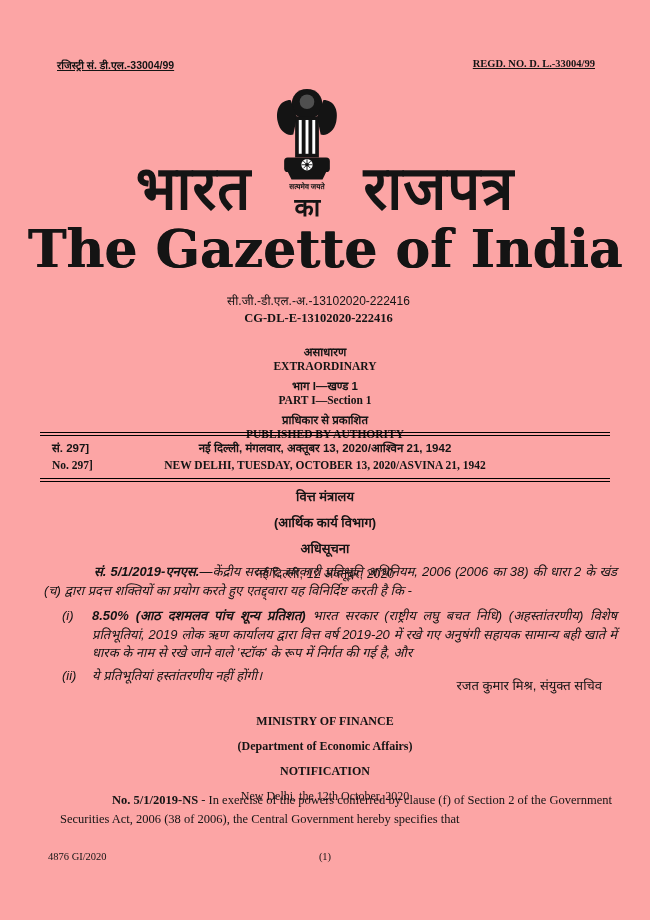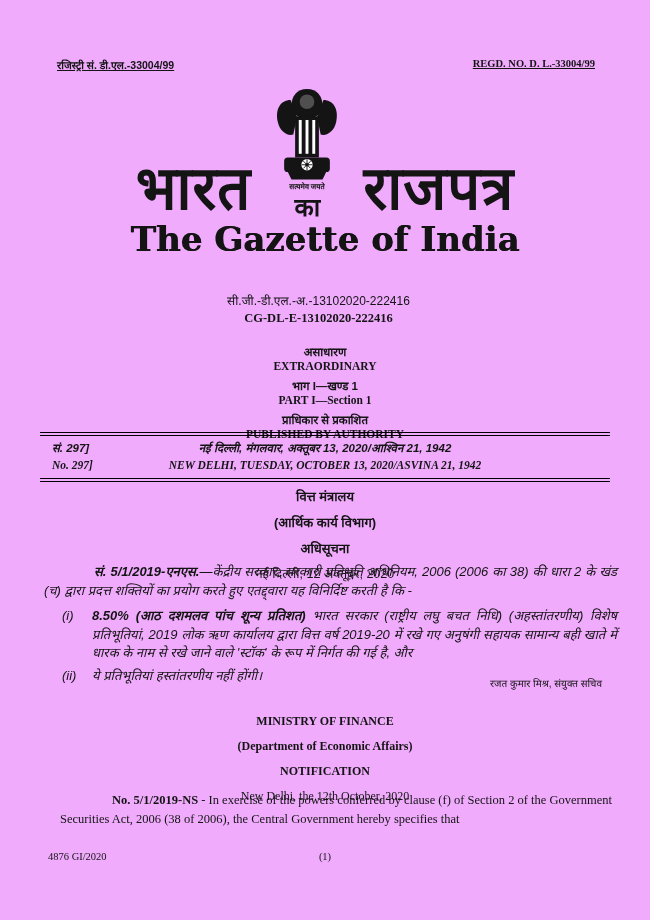--- a/index.html
+++ b/index.html
@@ -1,21 +1,21 @@
 <!DOCTYPE html>
 <html><head>
 <meta charset="utf-8">
 <style>
   * { margin:0; padding:0; box-sizing:border-box; }
   html,body { background:#ffffff; }
   .page {
     position:relative;
     width:650px; height:920px;
     margin:0 auto;
-    background:#f0abfc;
+    background:#fca5a5;
     color:#141414;
     font-family:"Liberation Serif", serif;
     overflow:hidden;
   }
   
   .top-row {
     position:absolute; top:58px; left:57px; right:55px;
     display:flex; justify-content:space-between;
     font-size:10.5px; font-weight:bold;
   }
@@ -35,41 +35,41 @@
   }
   .emblem-col { display:flex; flex-direction:column; align-items:center; width:80px; }
   .emblem-col svg { display:block; }
   .ka-word {
     font-family:"Liberation Sans", sans-serif;
     font-weight:900; font-size:25px; line-height:1; margin-top:1px;
   }
   .english-title {
     margin-top:2px;
     font-family:"DejaVu Serif", serif;
-    font-weight:bold; font-size:34px; line-height:1.05;
+    font-weight:bold; font-size:52px; line-height:1.05;
     letter-spacing:0px;
     text-shadow:0.6px 0 0 currentColor;
   }
 
   
   .reg-codes { position:absolute; top:292px; left:0; right:13px; text-align:center; }
   .reg-codes .code-hi { font-family:"Liberation Sans", sans-serif; font-size:12px; }
   .reg-codes .code-en { font-size:12.5px; font-weight:bold; margin-top:2px; }
 
   
   .edition { position:absolute; top:340px; left:0; right:0; text-align:center; line-height:1.25; }
   .edition .hi { font-family:"Liberation Sans", sans-serif; font-weight:bold; font-size:11.5px; margin-top:5px; }
   .edition .en { font-weight:bold; font-size:11.5px; }
 
   
   .issue-strip {
     position:absolute; top:432px; left:40px; right:40px;
     border-top:4px double #000; border-bottom:4px double #000;
     padding:4px 0 5px 0;
-    display:flex; align-items:center;font-style:italic;
+    display:flex; align-items:center;
   }
   .issue-no { width:120px; padding-left:12px; font-weight:bold; font-size:11.5px; line-height:1.45; text-align:left; }
   .issue-no .hi { font-family:"Liberation Sans", sans-serif; }
   .issue-date { flex:1; text-align:center; font-weight:bold; font-size:11.5px; line-height:1.45; }
   .issue-date .hi { font-family:"Liberation Sans", sans-serif; }
   .issue-spacer { width:120px; }
 
   
   .ministry-hi { position:absolute; top:487px; left:0; right:0; text-align:center; }
   .ministry-hi .l { font-family:"Liberation Sans", sans-serif; font-weight:bold; font-size:13px; margin-bottom:8px; }
@@ -87,21 +87,21 @@
   }
   .body-hi .para { text-indent:50px; }
   .body-hi b.lead { font-weight:bold; }
   .items { margin-top:6px; }
   .item { display:flex; margin-top:4px; }
   .item .marker { width:30px; margin-left:18px; flex:0 0 auto; }
   .item .itext { flex:1; text-align:justify; }
   .signature {
     position:absolute; top:676px; right:48px;
     font-family:"Liberation Sans", sans-serif;
-    font-size:10px;
+    font-size:13px;
   }
 
   .body-en {
     position:absolute; top:791px; left:60px; right:38px;
     font-size:12.5px; line-height:1.5; text-align:justify;
   }
   .body-en .para { text-indent:52px; }
   .body-en b.lead { font-weight:bold; }
 
   

